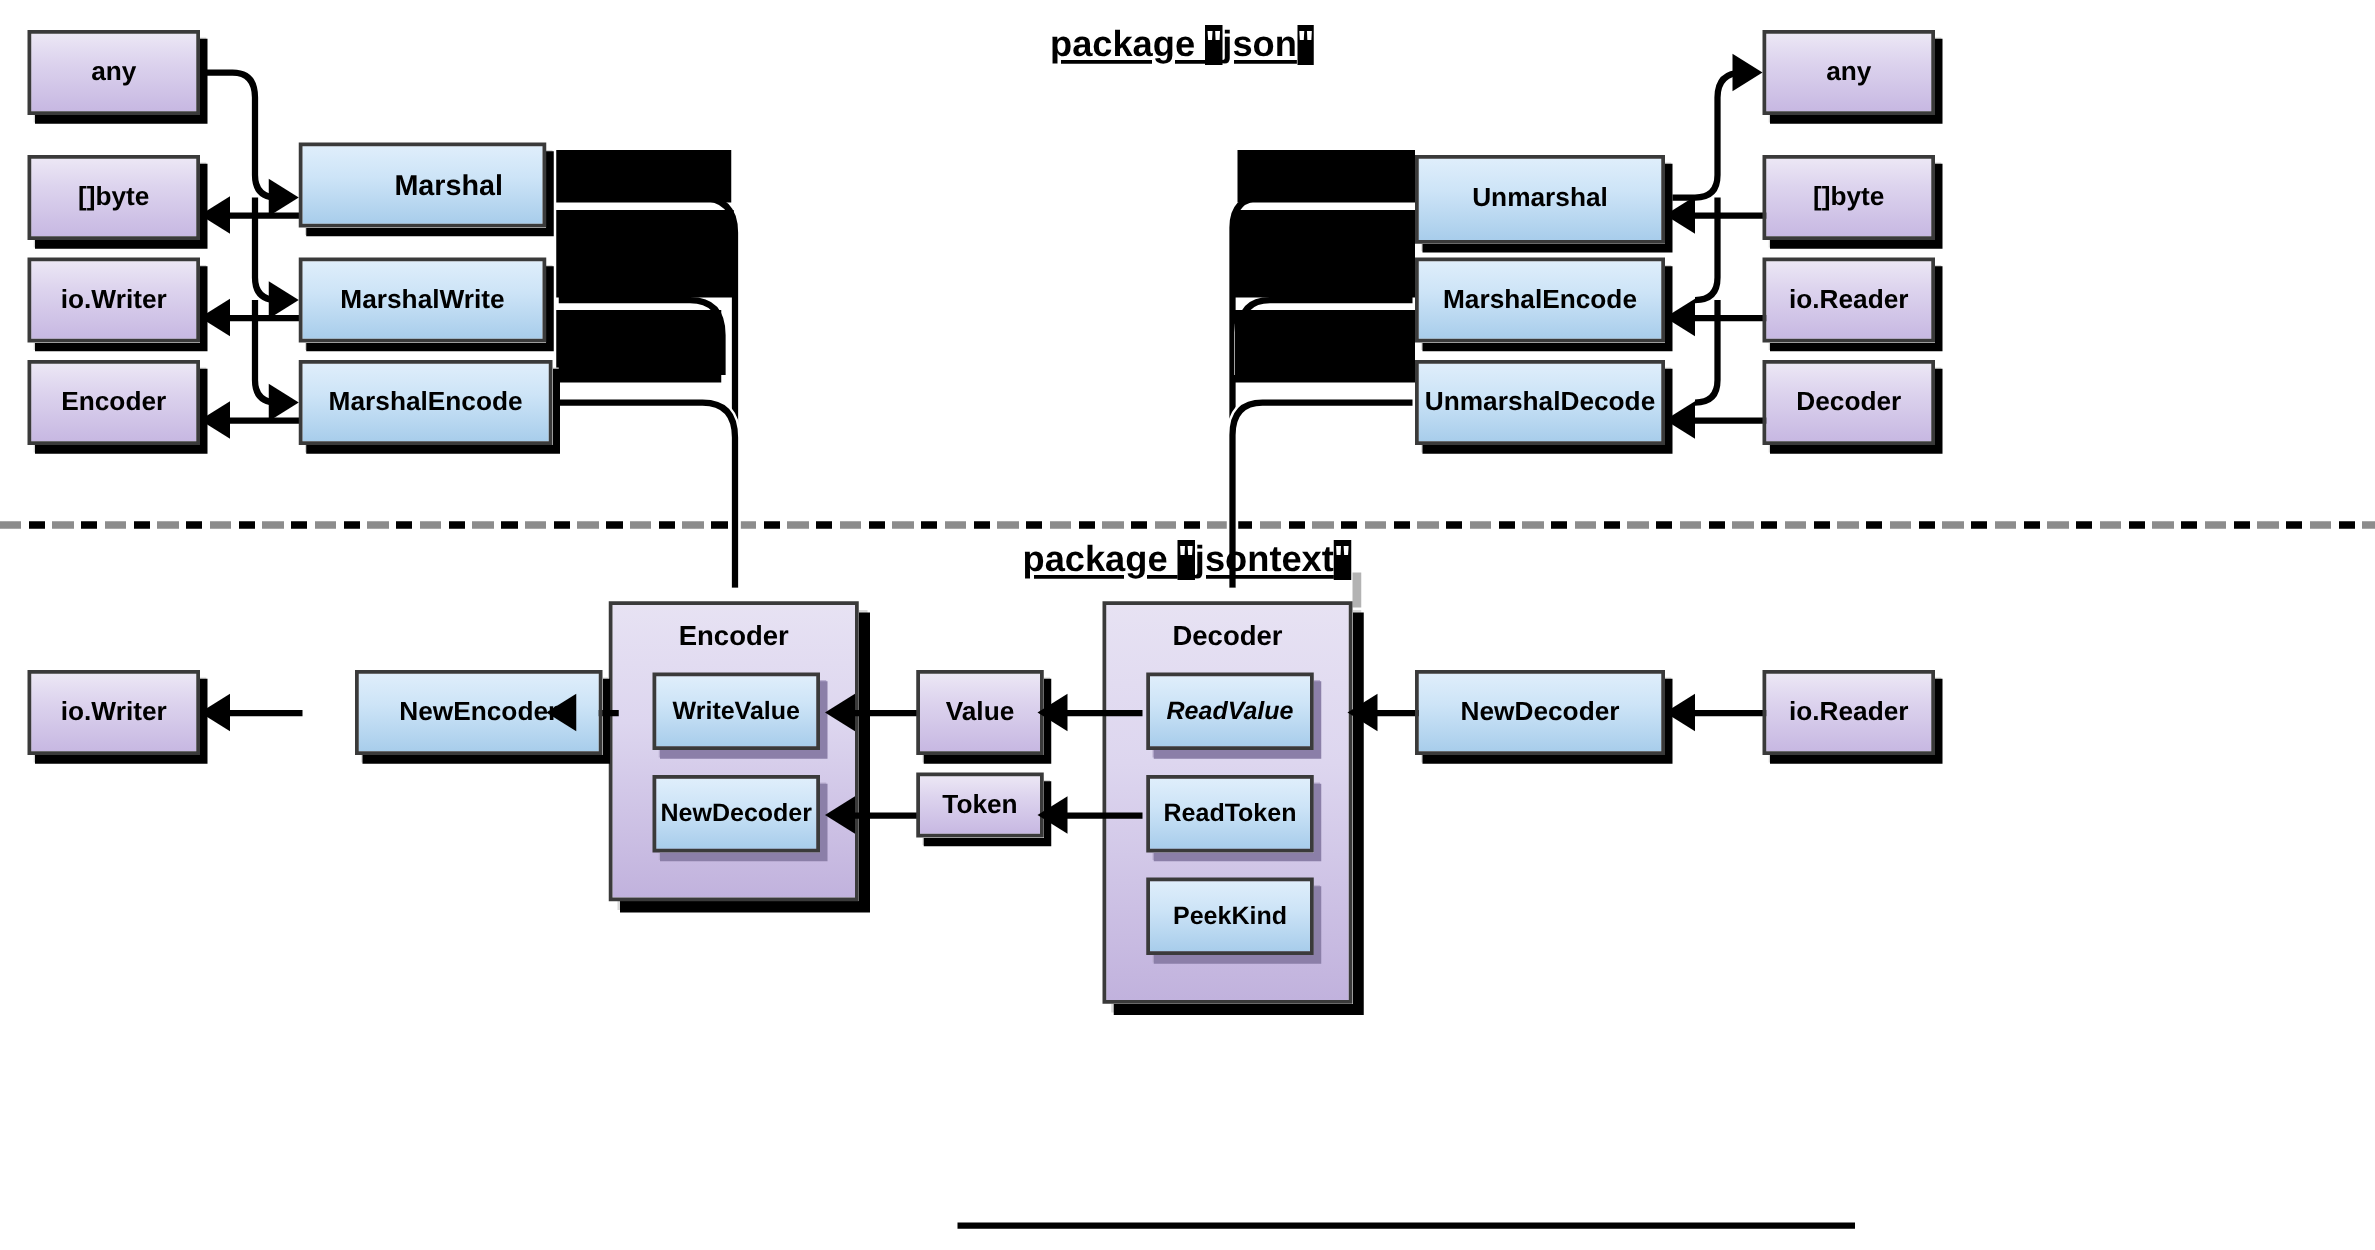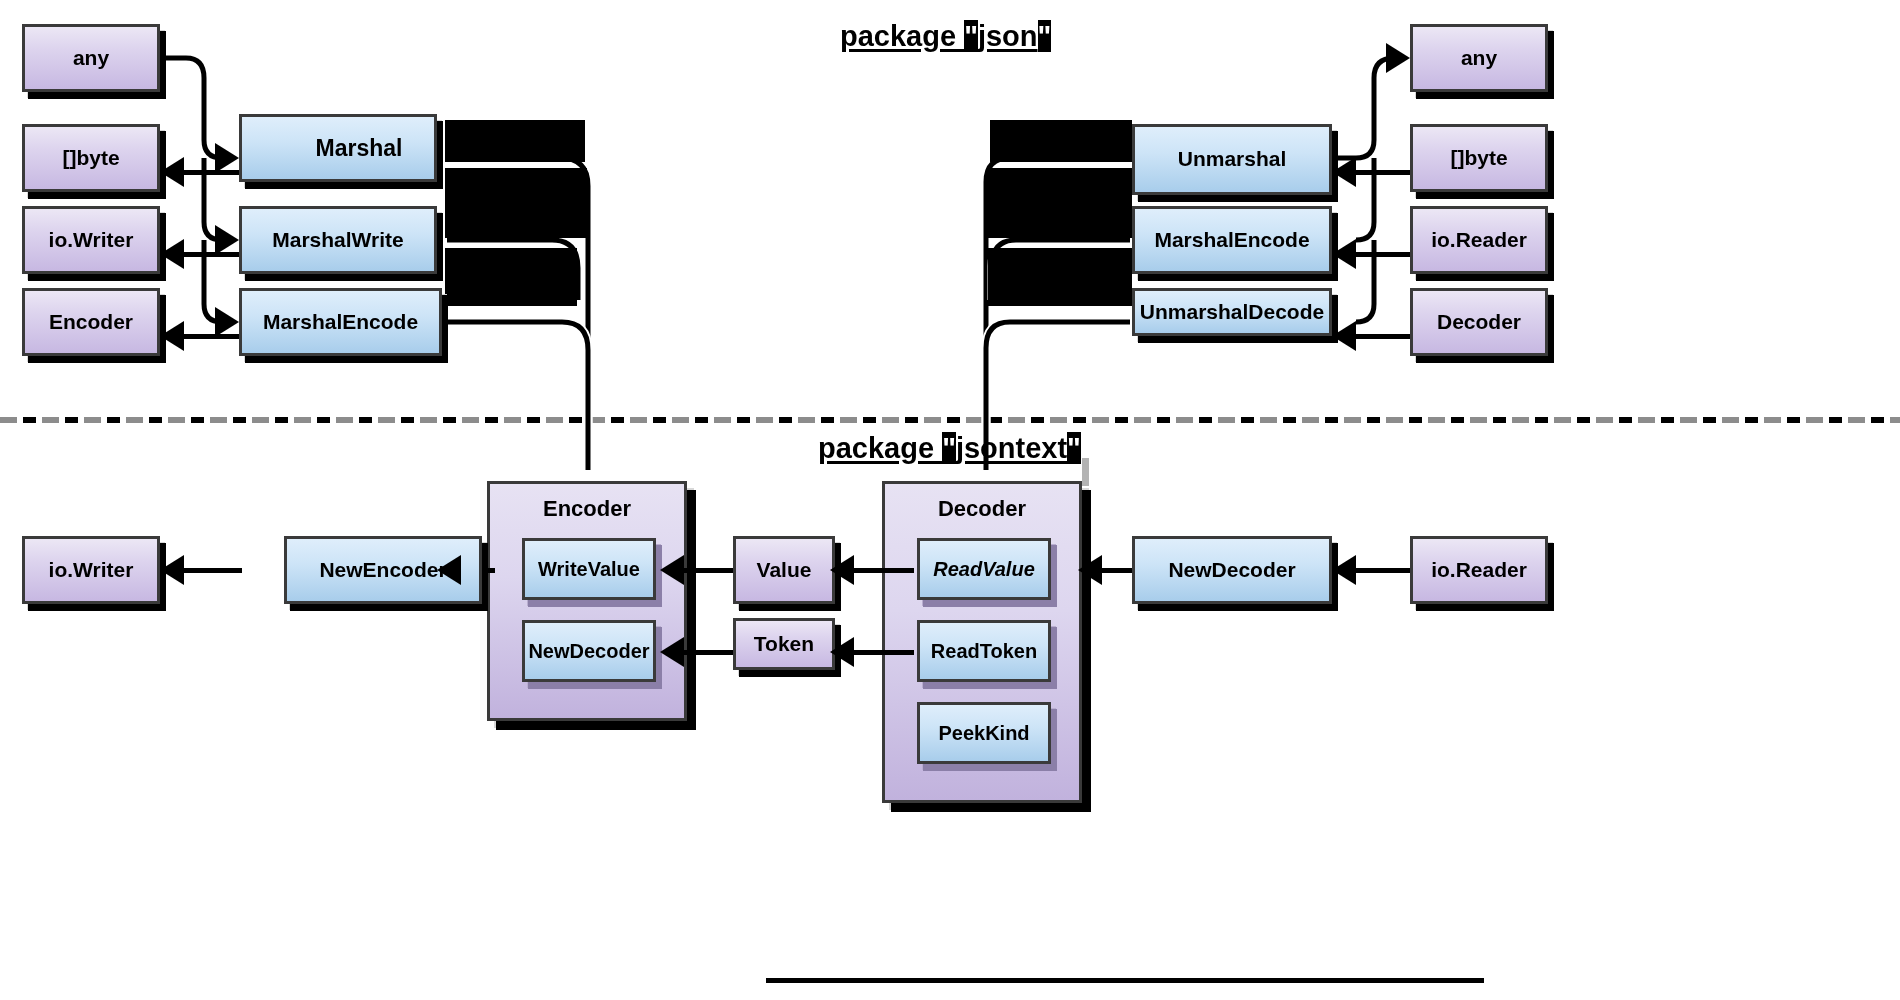--- a/index.html
+++ b/index.html
@@ -145,21 +145,21 @@
   <div class="arrow right" style="left:215px;top:143px;"></div>
   <div class="arrow right" style="left:215px;top:225px;"></div>
   <div class="arrow right" style="left:215px;top:307px;"></div>
 
   <div class="node blue" style="left:1132px;top:124px;width:200px;height:71px;font-size:21px;">
     <span class="lbl">Unmarshal</span>
   </div>
   <div class="node blue" style="left:1132px;top:206px;width:200px;height:68px;font-size:21px;">
     <span class="lbl">MarshalEncode</span>
   </div>
-  <div class="node blue" style="left:1132px;top:288px;width:200px;height:48px;font-size:21px;">
+  <div class="node blue" style="left:1132px;top:288px;width:200px;height:68px;font-size:21px;">
     <span class="lbl">UnmarshalDecode</span>
   </div>
 
   <div class="node purple" style="left:1410px;top:24px;width:138px;height:68px;font-size:21px;">
     <span class="lbl">any</span>
   </div>
   <div class="node purple" style="left:1410px;top:124px;width:138px;height:68px;font-size:21px;">
     <span class="lbl">[]byte</span>
   </div>
   <div class="node purple" style="left:1410px;top:206px;width:138px;height:68px;font-size:21px;">

